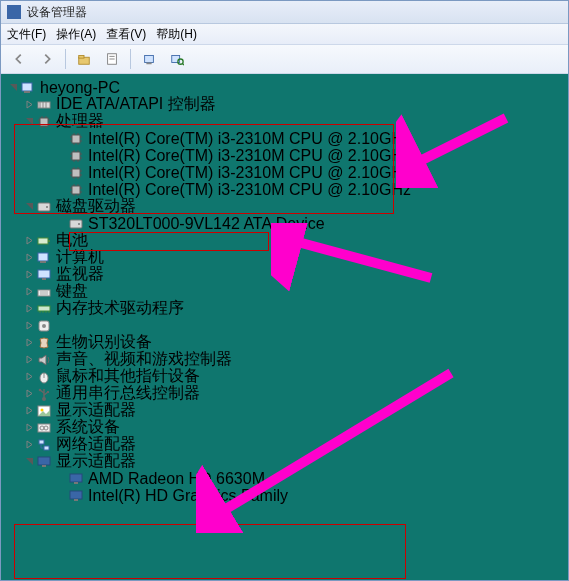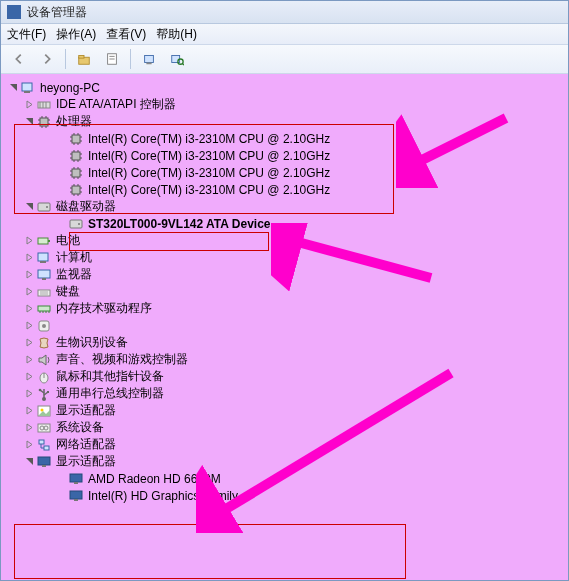--- a/index.html
+++ b/index.html
@@ -7,21 +7,21 @@
     padding: 0;
     font-family: "Microsoft YaHei", "Segoe UI", Tahoma, sans-serif;
     font-size: 12px;
     background: #fff;
     color: #000;
   }
   .window {
     width: 567px;
     height: 579px;
     border: 1px solid #7b99c1;
-    background: #f0abfc;
+    background: #0f766e;
     position: relative;
     overflow: hidden;
   }
   .titlebar {
     height: 22px;
     background: linear-gradient(to bottom, #e8eef9, #d8e2f1);
     border-bottom: 1px solid #b8c8df;
     display: flex;
     align-items: center;
     padding: 0 6px;
@@ -97,21 +97,21 @@
   .twisty svg { width: 9px; height: 9px; }
   .ticon {
     width: 16px; height: 16px;
     display: inline-flex;
     align-items: center;
     justify-content: center;
     margin-right: 4px;
     flex: none;
   }
   .ticon svg { width: 16px; height: 16px; }
-  .label { font-size: 12px; }
+  .label { font-size: 16px; }
   .children { padding-left: 16px; }
 
   
   .hl {
     position: absolute;
     border: 1.5px solid #cc0000;
     pointer-events: none;
     z-index: 5;
   }
   
@@ -317,21 +317,21 @@
                 </span>
         <span class="ticon">
                   <svg width="16" height="16" viewBox="0 0 16 16">
                     <rect x="2" y="4" width="12" height="8" rx="1" fill="#d8d8d8" stroke="#777"></rect>
                     <circle cx="11" cy="8" r="1" fill="#777"></circle>
                   </svg>
                 </span>
         <span class="label">磁盘驱动器</span>
       </div>
               <div class="children">
-                <div class="row" style="padding-left:16px;font-weight:bold;">
+                <div class="row" style="padding-left:16px;">
           <span class="twisty"></span>
           <span class="ticon">
                     <svg width="16" height="16" viewBox="0 0 16 16">
                       <rect x="2" y="4" width="12" height="8" rx="1" fill="#d8d8d8" stroke="#777"></rect>
                       <circle cx="11" cy="8" r="1" fill="#777"></circle>
                     </svg>
                   </span>
           <span class="label">ST320LT000-9VL142 ATA Device</span>
         </div>
               </div>

